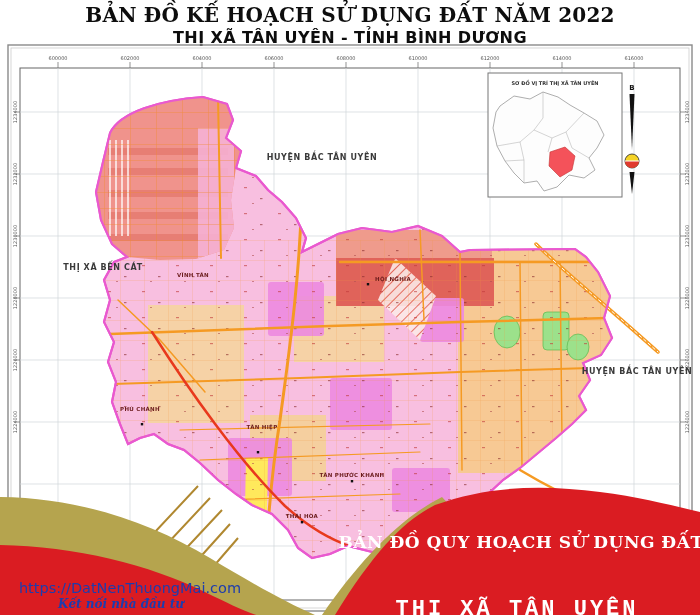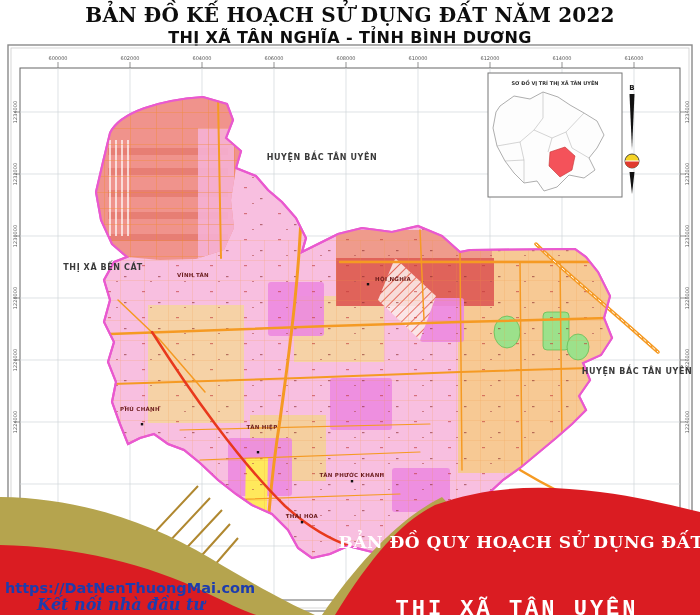--- a/index.html
+++ b/index.html
@@ -4,43 +4,43 @@
 <style>
   html,body{margin:0;padding:0;}
   body{width:700px;height:615px;position:relative;background:#ffffff;overflow:hidden;
        font-family:"DejaVu Sans","Liberation Sans",sans-serif;}
   .hdr1{position:absolute;left:350px;top:15px;transform:translate(-50%,-50%);
         font-family:"DejaVu Serif","Liberation Serif",serif;font-weight:bold;font-size:20px;
         color:#0d0d0d;white-space:nowrap;letter-spacing:.2px;}
   .hdr2{position:absolute;left:350px;top:37px;transform:translate(-50%,-50%);
         font-weight:bold;font-size:16px;color:#0d0d0d;white-space:nowrap;letter-spacing:.4px;}
   .weburl{position:absolute;left:130px;top:588px;transform:translate(-50%,-50%);
-        font-weight:bold;font-size:14.5px;color:#1d3cae;white-space:nowrap;z-index:6;}
+        font-weight:normal;font-size:14.5px;color:#1d3cae;white-space:nowrap;z-index:6;}
   .tagline{position:absolute;left:121px;top:604px;transform:translate(-50%,-50%);
         font-family:"DejaVu Serif","Liberation Serif",serif;font-style:italic;font-weight:bold;
-        font-size:16px;color:#1d3cae;white-space:nowrap;z-index:6;}
+        font-size:12px;color:#1d3cae;white-space:nowrap;z-index:6;}
   .ban1{position:absolute;left:521px;top:542px;transform:translate(-50%,-50%);
         font-family:"DejaVu Serif","Liberation Serif",serif;font-weight:bold;font-size:17px;
         color:#ffffff;white-space:nowrap;letter-spacing:.5px;z-index:6;}
   .ban2{position:absolute;left:517px;top:579px;transform:translate(-50%,-50%);
         font-family:Liberation Mono, monospace;font-weight:bold;font-size:22px;
         color:#ffffff;white-space:nowrap;letter-spacing:3px;z-index:6;margin-top:30px;}
   svg{position:absolute;left:0;top:0;}
   text{font-family:"DejaVu Sans","Liberation Sans",sans-serif;}
   .coord{font-size:5px;fill:#555;}
   .nbr{font-size:8px;font-weight:bold;fill:#3a3a3a;letter-spacing:.6px;}
   .plc{font-size:5.5px;font-weight:bold;fill:#6b1c1c;letter-spacing:.3px;}
   .inst{font-size:5px;font-weight:bold;fill:#333;}
   .north{font-size:7px;font-weight:bold;fill:#111;}
 </style>
 </head>
 <body>
 
 <div class="hdr1">BẢN ĐỒ KẾ HOẠCH SỬ DỤNG ĐẤT NĂM 2022</div>
-<div class="hdr2">THỊ XÃ TÂN NGHĨA - TỈNH BÌNH DƯƠNG</div>
+<div class="hdr2">THỊ XÃ TÂN UYÊN - TỈNH BÌNH DƯƠNG</div>
 
 <svg width="700" height="615" viewBox="0 0 700 615">
   <defs>
     <clipPath id="clipT">
       <path d="M110,133 C120,112 160,100 203,97 L227,104 L233,120 L226,138 L241,151 L236,168 L256,176 L268,190 L282,202 L296,218 L306,238 L302,252 L318,244 L338,234 L362,228 L392,232 L418,226 L442,236 L460,252 L470,250 L575,249 L586,257 L598,272 L610,296 L604,318 L612,338 L601,355 L583,363 L590,380 L579,396 L586,410 L572,424 L556,438 L538,453 L520,468 L503,480 L488,494 L472,508 L455,522 L438,532 L420,540 L398,548 L372,552 L348,546 L330,554 L312,558 L298,548 L288,530 L272,514 L252,505 L236,494 L218,480 L200,463 L184,450 L168,444 L154,434 L140,438 L128,444 L120,424 L112,402 L116,382 L108,362 L114,342 L104,322 L110,300 L104,280 L114,262 L127,257 L112,244 L101,220 L96,192 L103,162 Z"></path>
     </clipPath>
     <clipPath id="clipNW">
       <path d="M110,133 C120,112 160,100 203,97 L227,104 L233,120 L226,138 L241,151 L236,168 L231,200 L234,228 L224,250 L196,259 L160,260 L127,257 L112,244 L101,220 L96,192 L103,162 Z"></path>
     </clipPath>
     <pattern id="pgrid" width="24" height="20" patternUnits="userSpaceOnUse">

